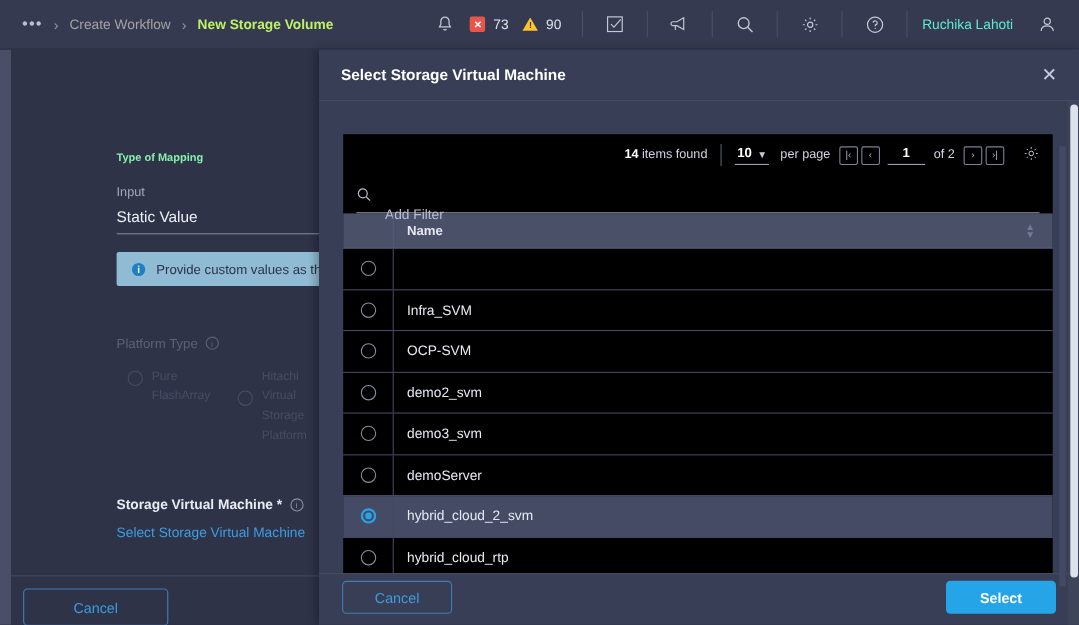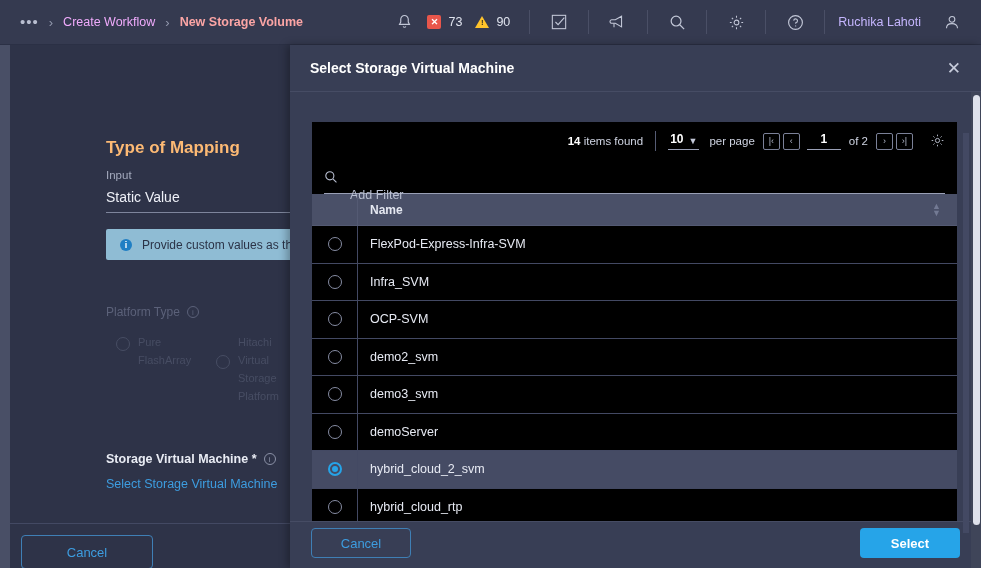--- a/index.html
+++ b/index.html
@@ -15,51 +15,51 @@
   .topbar {
     position: absolute; left: 0; top: 0; width: 981px; height: 45px;
     background: #353a50;
     display: flex; align-items: center;
     border-bottom: 1px solid #2b3045;
     z-index: 5;
   }
   .crumbs { display: flex; align-items: center; padding-left: 20px; gap: 10px; }
   .crumb-dots { color: #b9bed0; font-size: 15px; letter-spacing: 1px; line-height: 10px; }
   .crumb-sep { color: #9298ad; font-size: 13px; font-weight: 300; }
-  .crumb-link { color: #f0abfc; font-size: 12.5px; }
-  .crumb-current { color: #fca5a5; font-size: 12.5px; font-weight: bold; }
+  .crumb-link { color: #a3a3a3; font-size: 12.5px; }
+  .crumb-current { color: #bef264; font-size: 12.5px; font-weight: bold; }
 
   .topbar-right { margin-left: auto; display: flex; align-items: center; height: 100%; }
   .tb-group { display: flex; align-items: center; height: 100%; padding: 0 13px; gap: 7px; }
   .tb-div { width: 1px; height: 24px; background: #4a4f66; }
   .badge-err {
     background: #e8564b; color: #ffffff; font-size: 9px; font-weight: bold;
     width: 14px; height: 14px; border-radius: 2px;
     display: inline-flex; align-items: center; justify-content: center;
   }
   .badge-num { color: #dfe3ee; font-size: 12.5px; margin-right: 6px; }
   .tri { width: 0; height: 0; border-left: 7px solid transparent; border-right: 7px solid transparent;
          border-bottom: 12px solid #ffc32b; position: relative; }
   .tri::after { content: "!"; position: absolute; left: -1.5px; top: 2px; font-size: 8px;
                 color: #3a3320; font-weight: bold; }
   .icon-btn { color: #c3c8d8; display: inline-flex; align-items: center; justify-content: center;
               width: 32px; height: 32px; }
-  .user-name { color: #c4b5fd; font-size: 12.5px; margin-right: 8px; }
+  .user-name { color: #5eead4; font-size: 12.5px; margin-right: 8px; }
 
   
   .leftpane {
     position: absolute; left: 0; top: 45px; width: 981px; height: 523px;
     background: #2e3348;
   }
   .left-scroll-l { position: absolute; left: 0; top: 45px; width: 10px; height: 523px; background: #494f66; }
   .left-content {
     position: absolute; left: 10px; top: 45px; width: 280px; height: 478px;
     background: #2e3348;
   }
-  .lf-title { position: absolute; left: 96px; top: 93px; color: #fdba74; font-size: 17px; font-weight: bold; }
+  .lf-title { position: absolute; left: 96px; top: 93px; color: #86efac; font-size: 10px; font-weight: bold; }
   .lf-label { position: absolute; left: 96px; top: 124px; color: #a4aabd; font-size: 11.5px; }
   .lf-value { position: absolute; left: 96px; top: 144px; color: #eef0f7; font-size: 14px; }
   .lf-underline { position: absolute; left: 96px; top: 167px; width: 200px; height: 1px; background: #7e859c; }
   .info-banner {
     position: absolute; left: 96px; top: 184px; width: 200px; height: 31px;
     background: #8fbcd4; border-radius: 2px; display: flex; align-items: center; padding-left: 14px; gap: 10px;
   }
   .info-dot { width: 12px; height: 12px; border-radius: 50%; background: #1f7fc4; color:#fff;
               font-size: 9px; font-weight: bold; display:flex; align-items:center; justify-content:center; }
   .info-text { color: #2b3347; font-size: 12px; white-space: nowrap; }
@@ -336,21 +336,20 @@
           <div class="th-name">
             <span>Name</span>
             <span class="sortic">▲<br>▼</span>
           </div>
         </div>
         <div id="rows">
             <div class="trow">
               <div class="td-radio">
                 <span class="rdo"></span>
               </div>
-              <div class="td-name">FlexPod-Express-Infra-SVM</div>
             </div>
             <div class="trow">
               <div class="td-radio">
                 <span class="rdo"></span>
               </div>
               <div class="td-name">Infra_SVM</div>
             </div>
             <div class="trow">
               <div class="td-radio">
                 <span class="rdo"></span>

